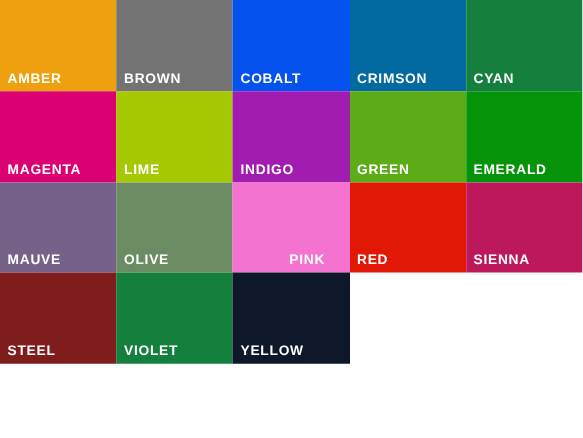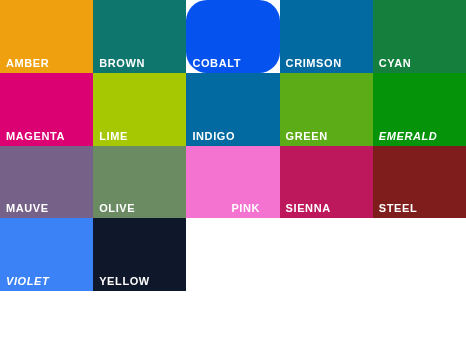--- a/index.html
+++ b/index.html
@@ -41,61 +41,64 @@
     text-transform: uppercase;
   }
 </style>
 </head>
 <body>
 
 <div id="swatch-grid" style="grid-template-columns: repeat(5, 1fr); grid-template-rows: repeat(4, 1fr);">
     <div class="swatch-cell" style="background: rgb(239, 160, 15);">
       <span class="swatch-label" style="color: rgb(255, 255, 255);">AMBER</span>
     </div>
-    <div class="swatch-cell" style="background: #0f766e;">
+    <div class="swatch-cell" style="background: #737373;">
       <span class="swatch-label" style="color: rgb(255, 255, 255);">BROWN</span>
     </div>
-    <div class="swatch-cell" style="background: rgb(5, 82, 239); border-radius: 21px;">
+    <div class="swatch-cell" style="background: rgb(5, 82, 239);">
       <span class="swatch-label" style="color: rgb(255, 255, 255);">COBALT</span>
     </div>
     <div class="swatch-cell" style="background: #0369a1;">
       <span class="swatch-label" style="color: rgb(255, 255, 255);">CRIMSON</span>
     </div>
     <div class="swatch-cell" style="background: #15803d;">
       <span class="swatch-label" style="color: rgb(255, 255, 255);">CYAN</span>
     </div>
     <div class="swatch-cell" style="background: rgb(220, 1, 115);">
       <span class="swatch-label" style="color: rgb(255, 255, 255);">MAGENTA</span>
     </div>
     <div class="swatch-cell" style="background: rgb(165, 200, 3);">
       <span class="swatch-label" style="color: rgb(255, 255, 255);">LIME</span>
     </div>
-    <div class="swatch-cell" style="background: #0369a1;">
+    <div class="swatch-cell" style="background: #a21caf;">
       <span class="swatch-label" style="color: rgb(255, 255, 255);">INDIGO</span>
     </div>
     <div class="swatch-cell" style="background: rgb(92, 172, 24);">
       <span class="swatch-label" style="color: rgb(255, 255, 255);">GREEN</span>
     </div>
-    <div class="swatch-cell" style="background: rgb(5, 148, 9); font-style: italic;">
+    <div class="swatch-cell" style="background: rgb(5, 148, 9);">
       <span class="swatch-label" style="color: rgb(255, 255, 255);">EMERALD</span>
     </div>
     <div class="swatch-cell" style="background: rgb(118, 97, 137);">
       <span class="swatch-label" style="color: rgb(255, 255, 255);">MAUVE</span>
     </div>
     <div class="swatch-cell" style="background: rgb(107, 139, 99);">
       <span class="swatch-label" style="color: rgb(255, 255, 255);">OLIVE</span>
     </div>
     <div class="swatch-cell" style="background: rgb(244, 114, 208);">
       <span class="swatch-label" style="color: rgb(255, 255, 255); padding-left: 39px;">PINK</span>
     </div>
+    <div class="swatch-cell" style="background: rgb(225, 24, 6);">
+      <span class="swatch-label" style="color: rgb(255, 255, 255);">RED</span>
+    </div>
     <div class="swatch-cell" style="background: #be185d;">
       <span class="swatch-label" style="color: rgb(255, 255, 255);">SIENNA</span>
     </div>
     <div class="swatch-cell" style="background: #7f1d1d;">
       <span class="swatch-label" style="color: rgb(255, 255, 255);">STEEL</span>
     </div>
-    <div class="swatch-cell" style="background: #3b82f6; font-style: italic;">
+    <div class="swatch-cell" style="background: #15803d;">
       <span class="swatch-label" style="color: rgb(255, 255, 255);">VIOLET</span>
     </div>
     <div class="swatch-cell" style="background: #0f172a;">
       <span class="swatch-label" style="color: rgb(255, 255, 255);">YELLOW</span>
     </div>
   </div>
 
 </body></html>

